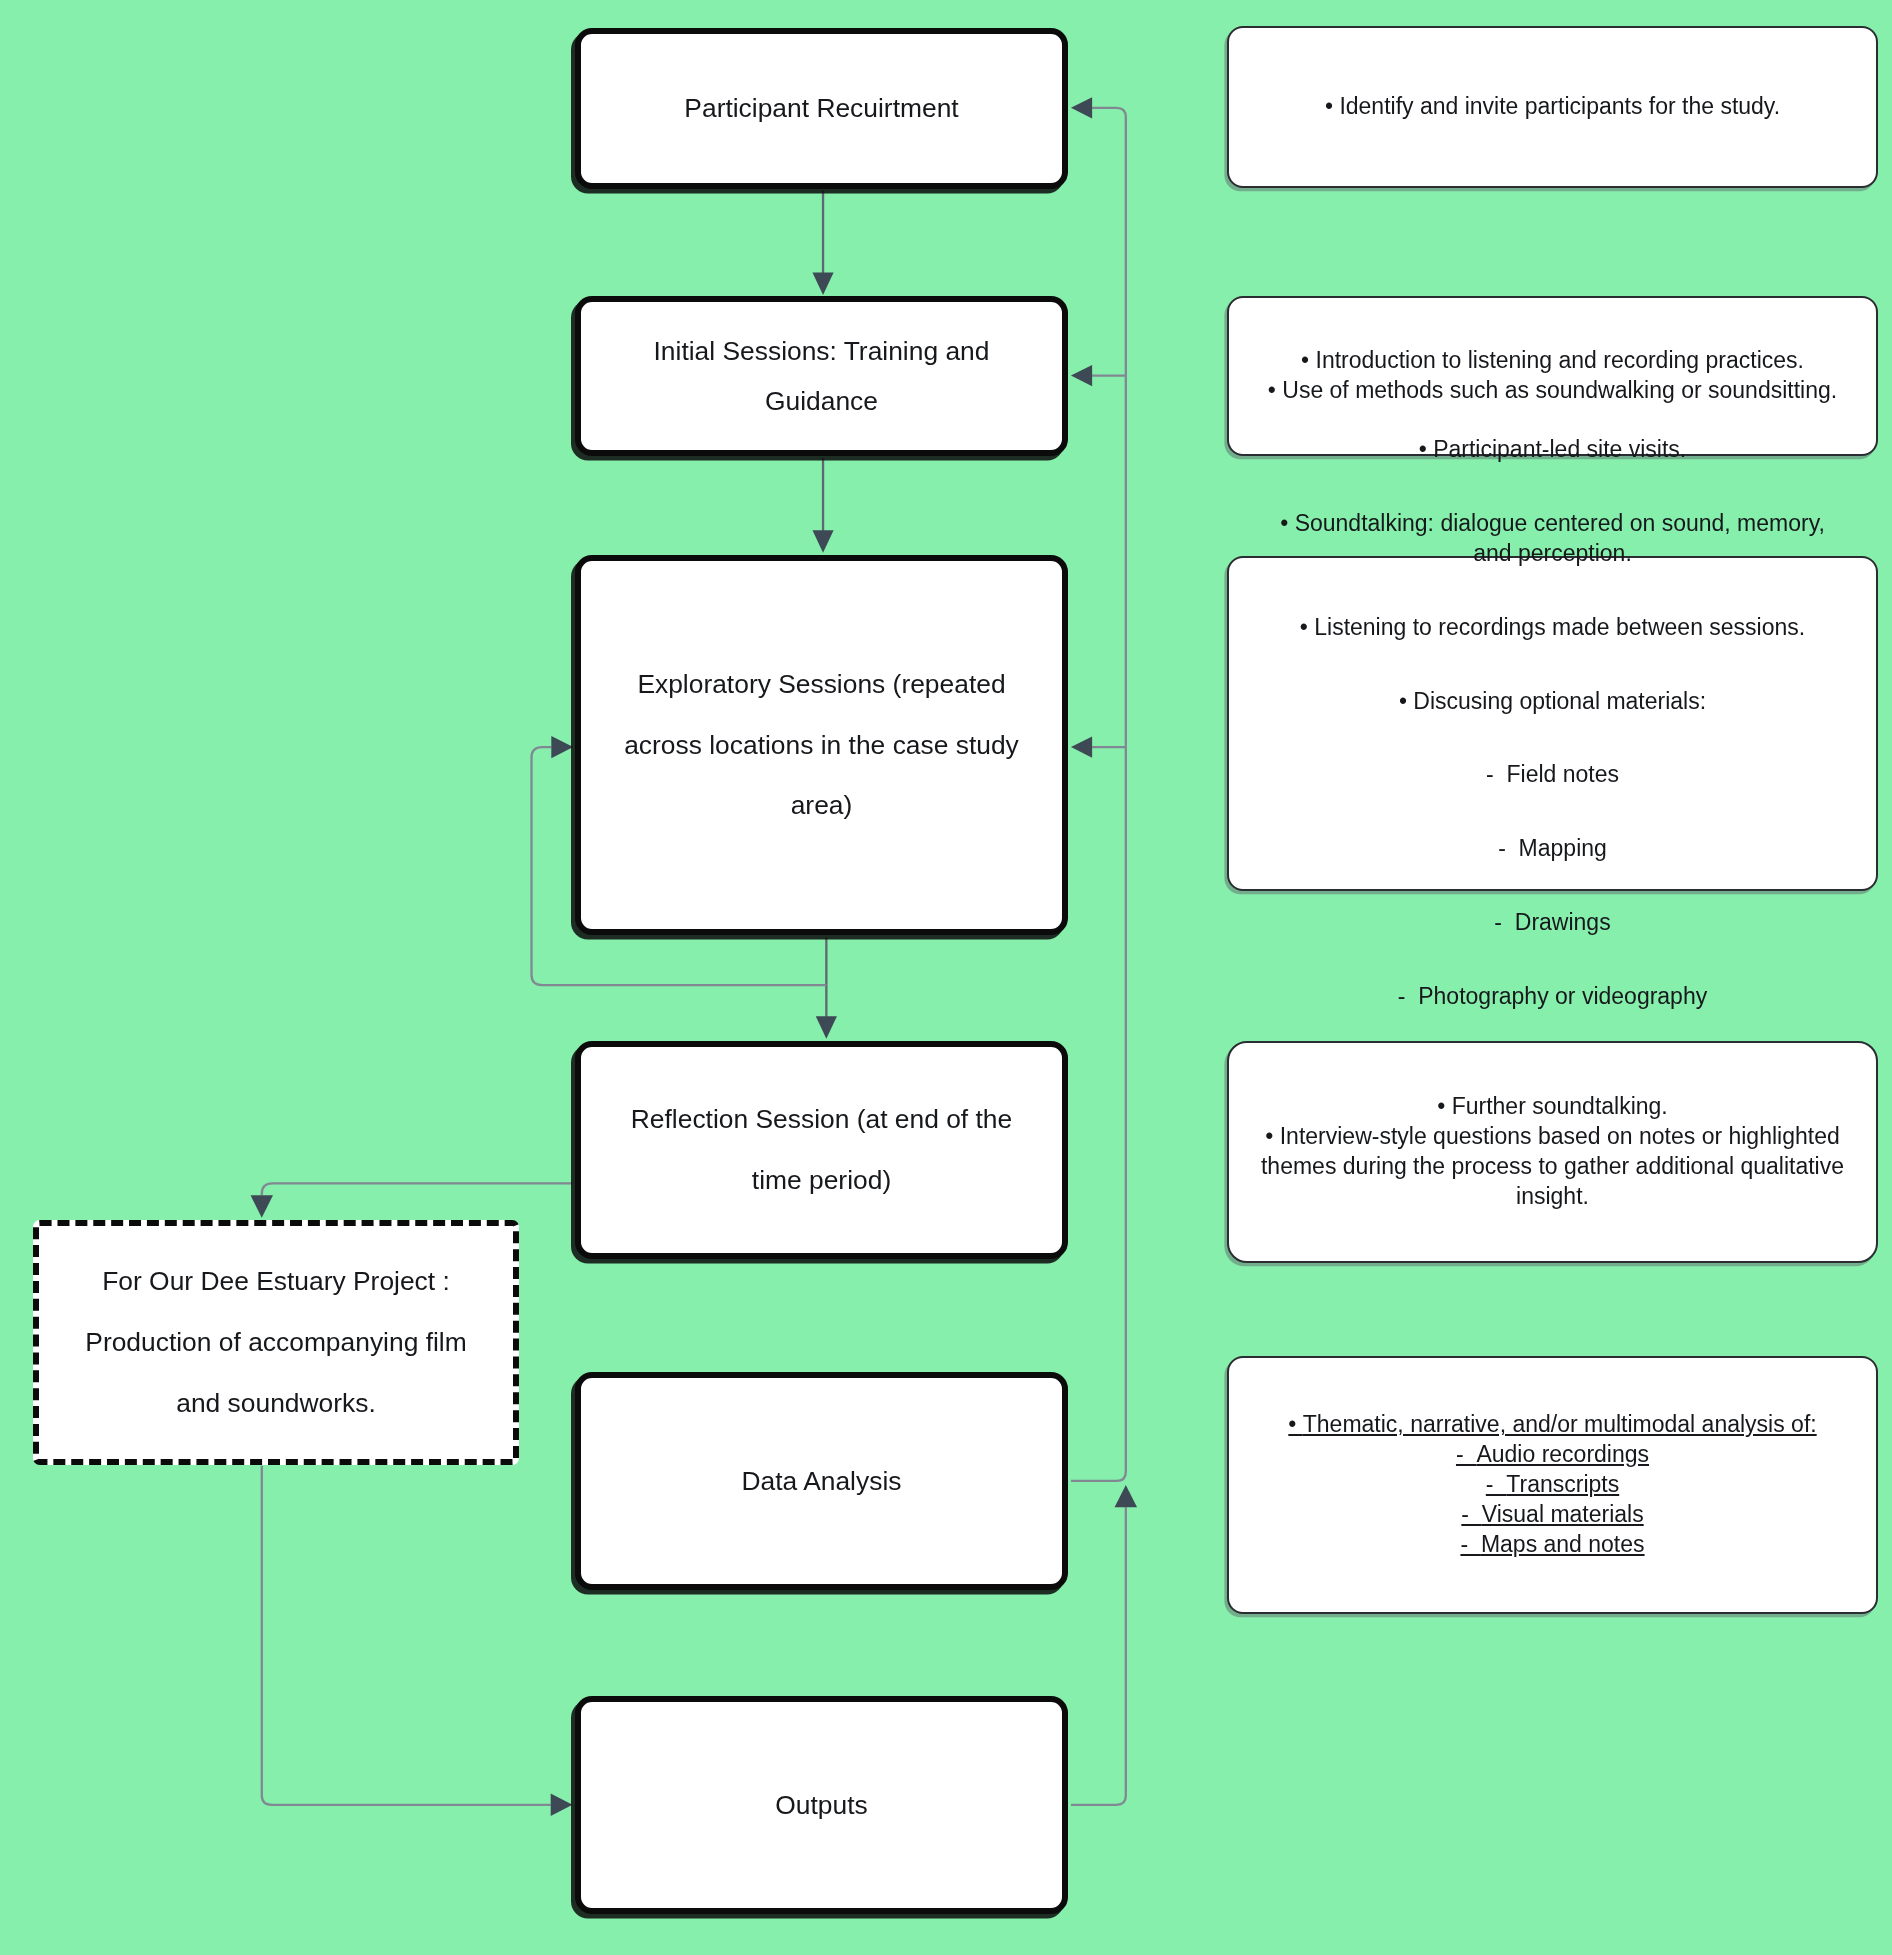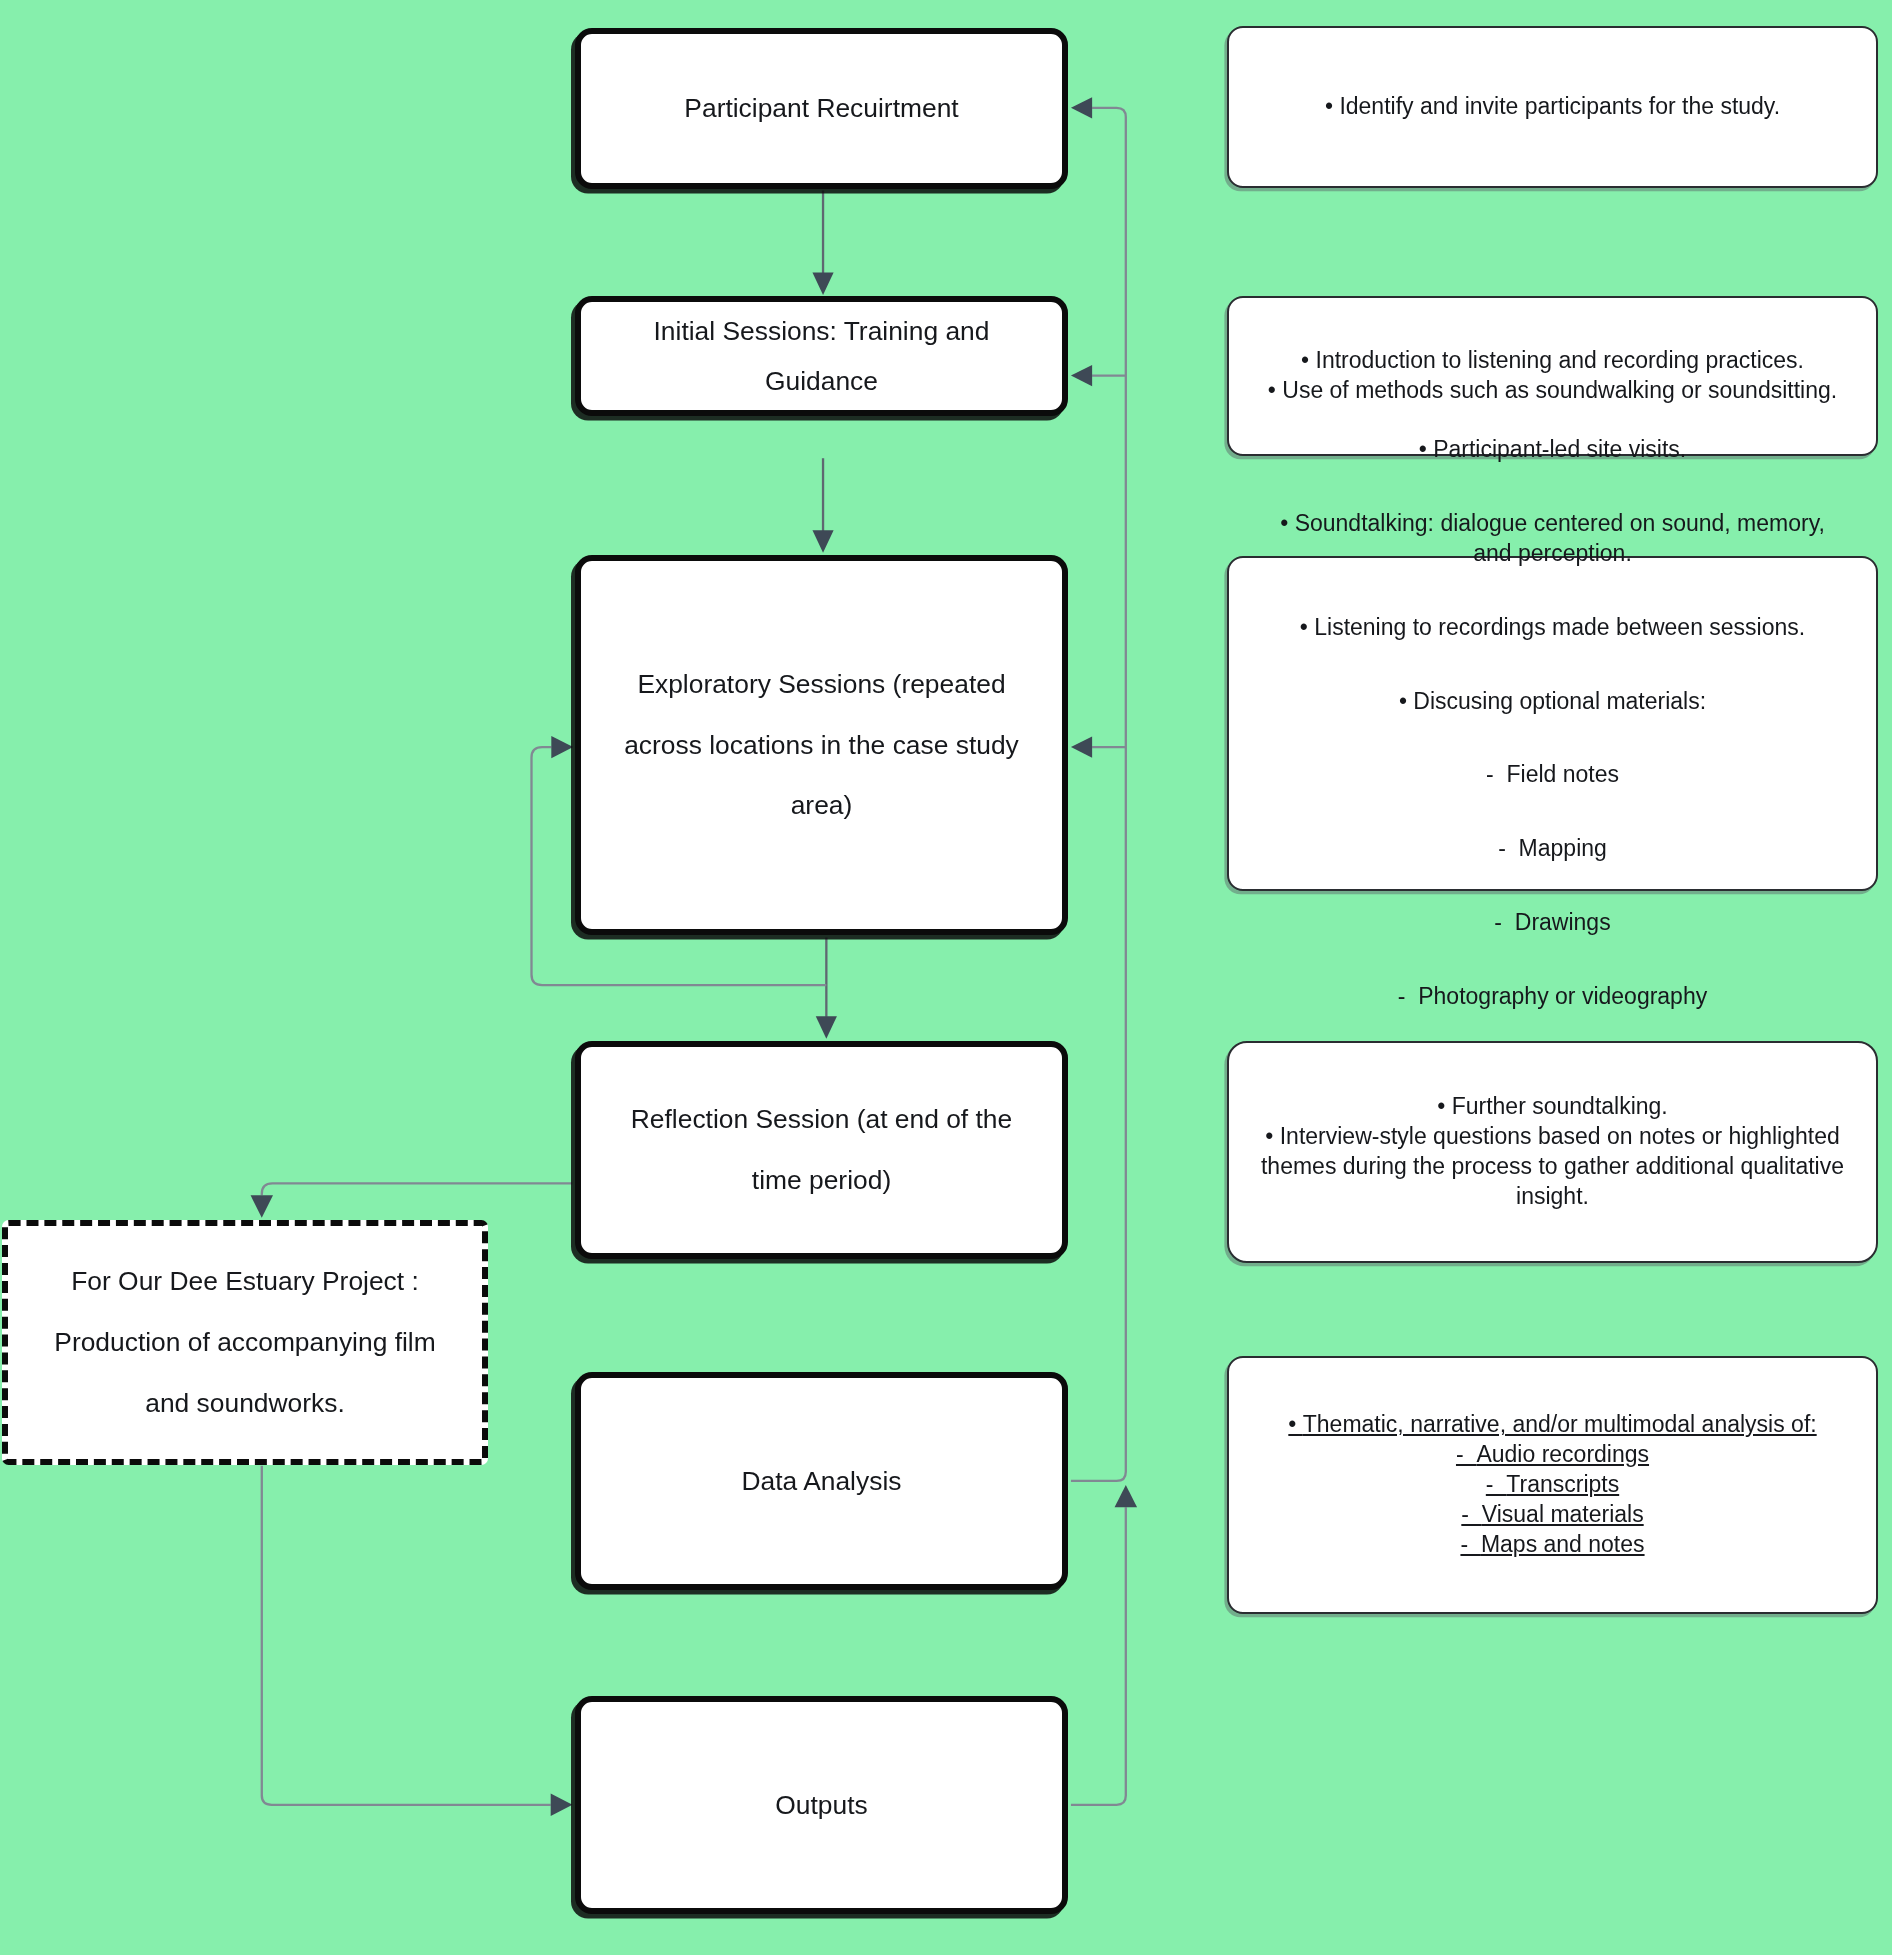--- a/index.html
+++ b/index.html
@@ -19,30 +19,30 @@
     border:6px solid #0b0b0b;
     border-radius:17px;
     background:#ffffff;
     box-shadow:-4px 4.6px 0 rgba(10,10,10,0.85);
     display:flex;align-items:center;justify-content:center;
     text-align:center;
     font-size:26.4px;line-height:2.3;
     padding:0 34px;
   }
   #node-0{top:28px;height:161px;}
-  #node-1{top:296px;height:120px;}
+  #node-1{top:296px;height:160px;}
   #node-1 .lbl{line-height:1.9;}
   #node-2{top:555px;height:380px;}
   #node-3{top:1041px;height:218px;align-items:center;}
   #node-4{top:1372px;height:218px;}
   #node-5{top:1696px;height:218px;}
   
   .side-note{
     position:absolute;
-    left:2px;top:1220px;width:486px;height:245px;
+    left:33px;top:1220px;width:486px;height:245px;
     box-sizing:border-box;
     border:6px dashed #0b0b0b;
     border-radius:6.6px;
     background:#ffffff;
     display:flex;align-items:center;justify-content:center;
     text-align:center;
     font-size:26.4px;line-height:2.3;
     padding:0 25px;
   }
   

